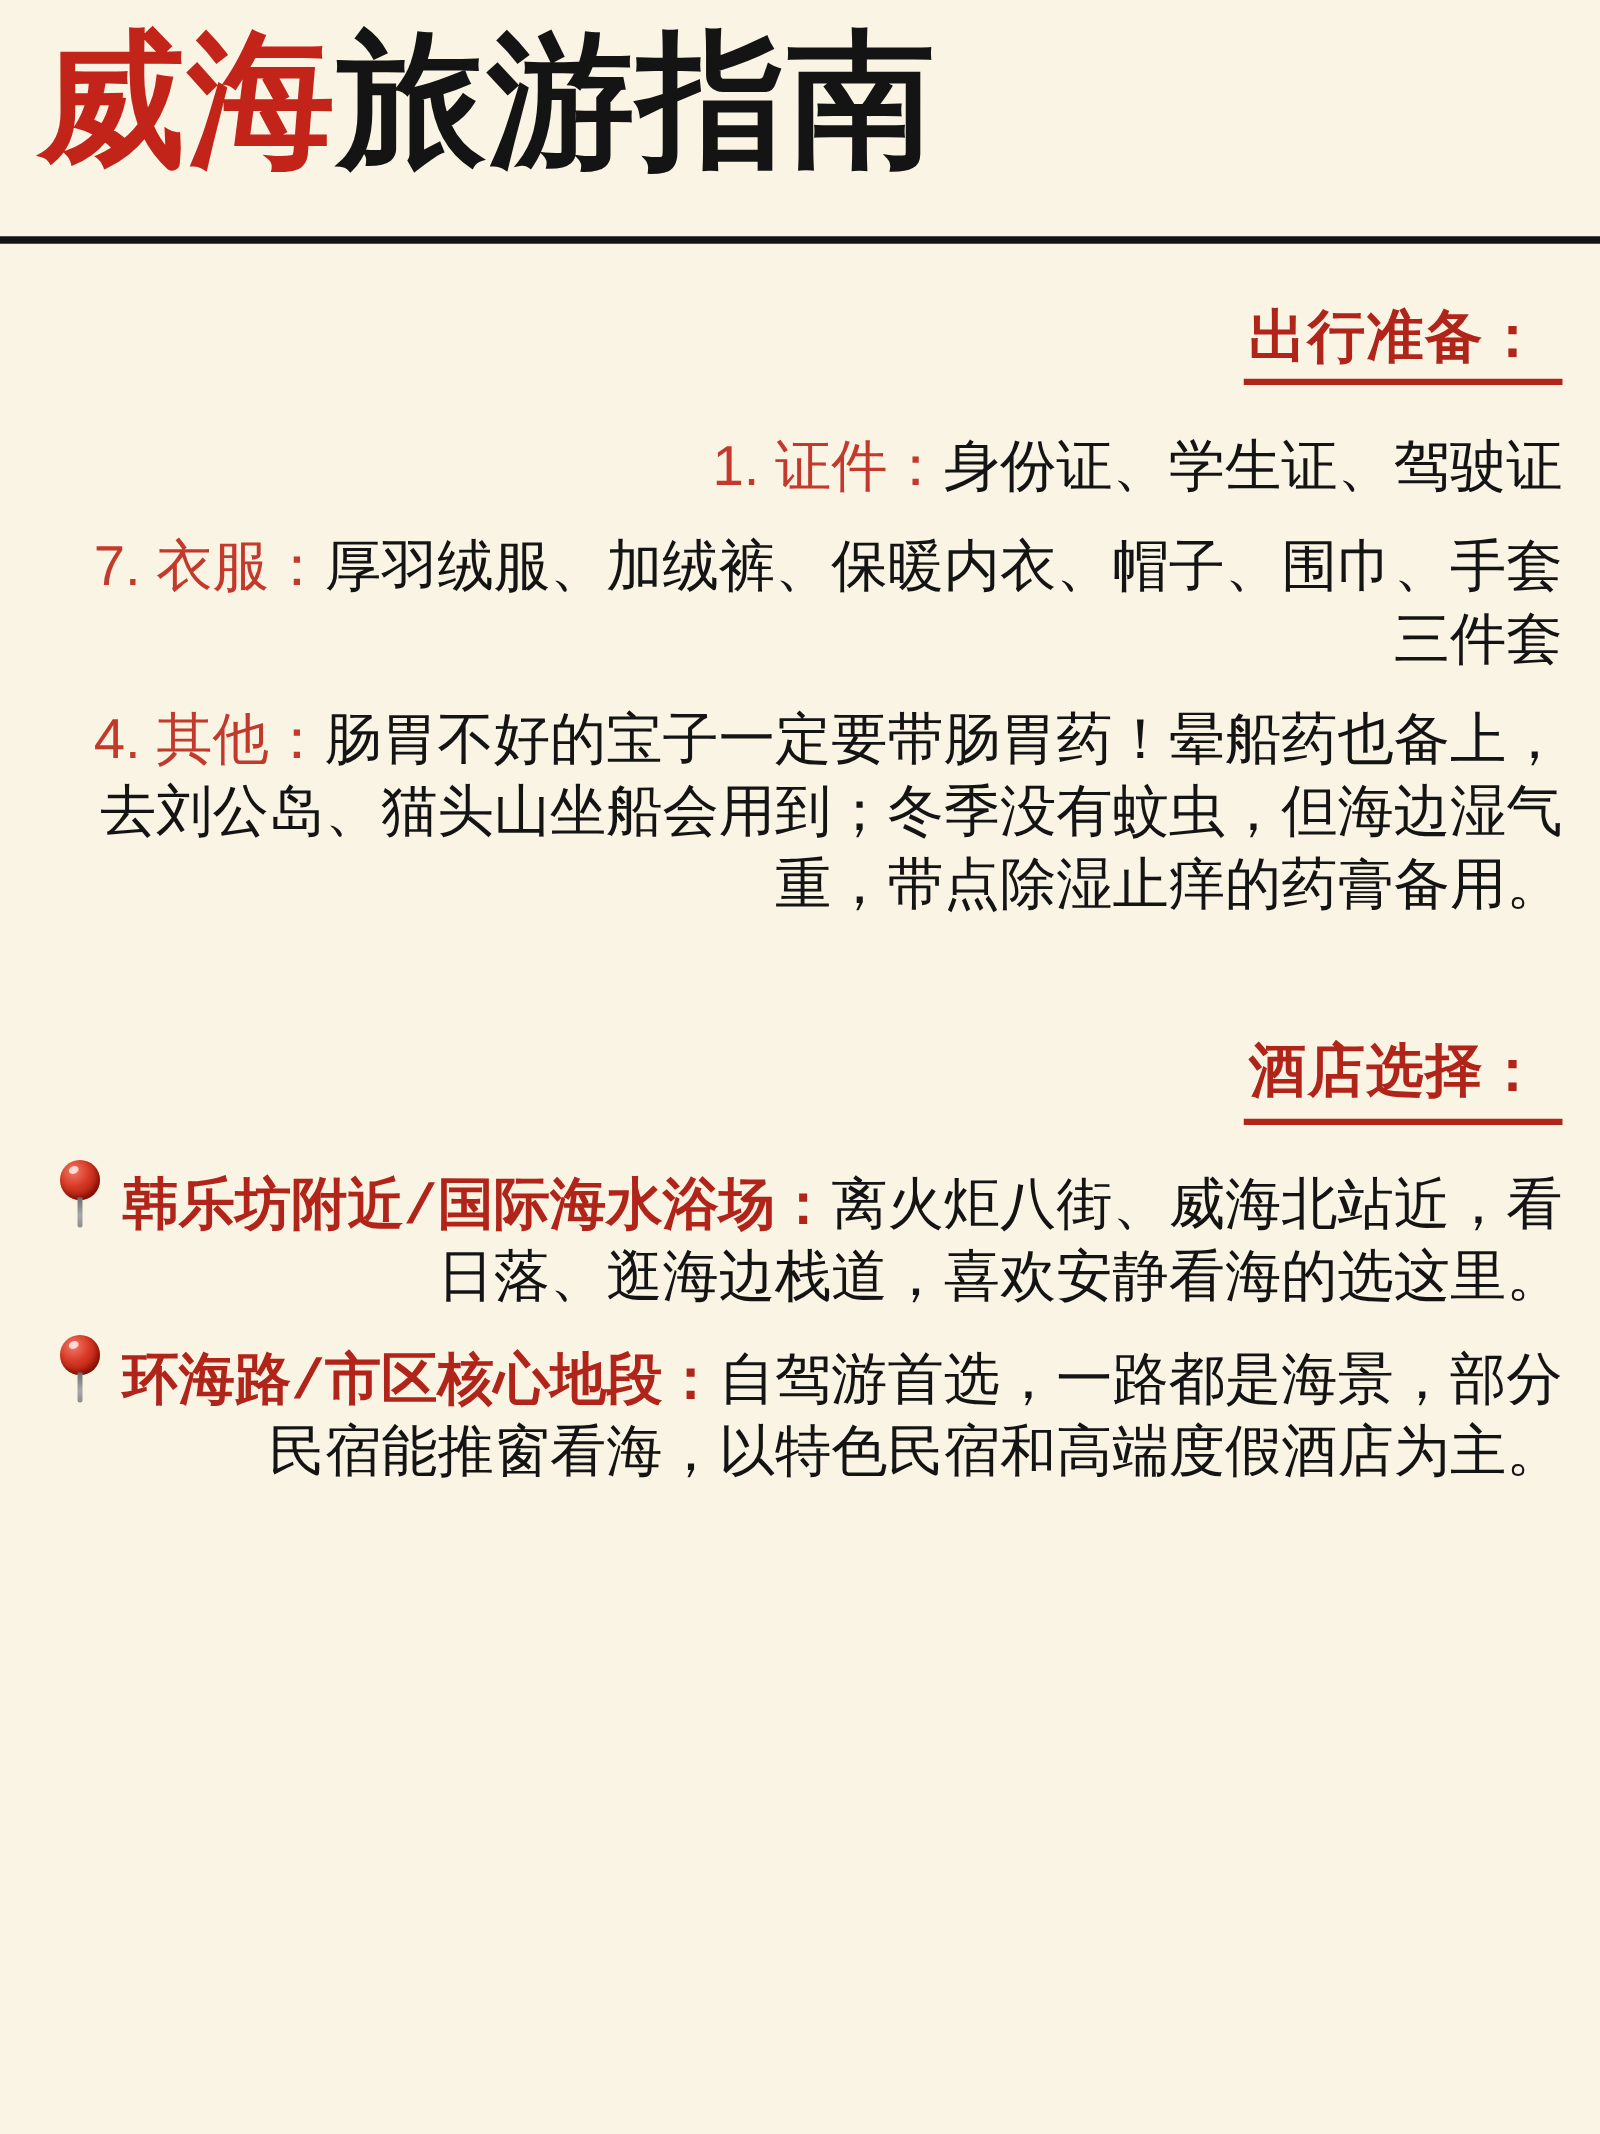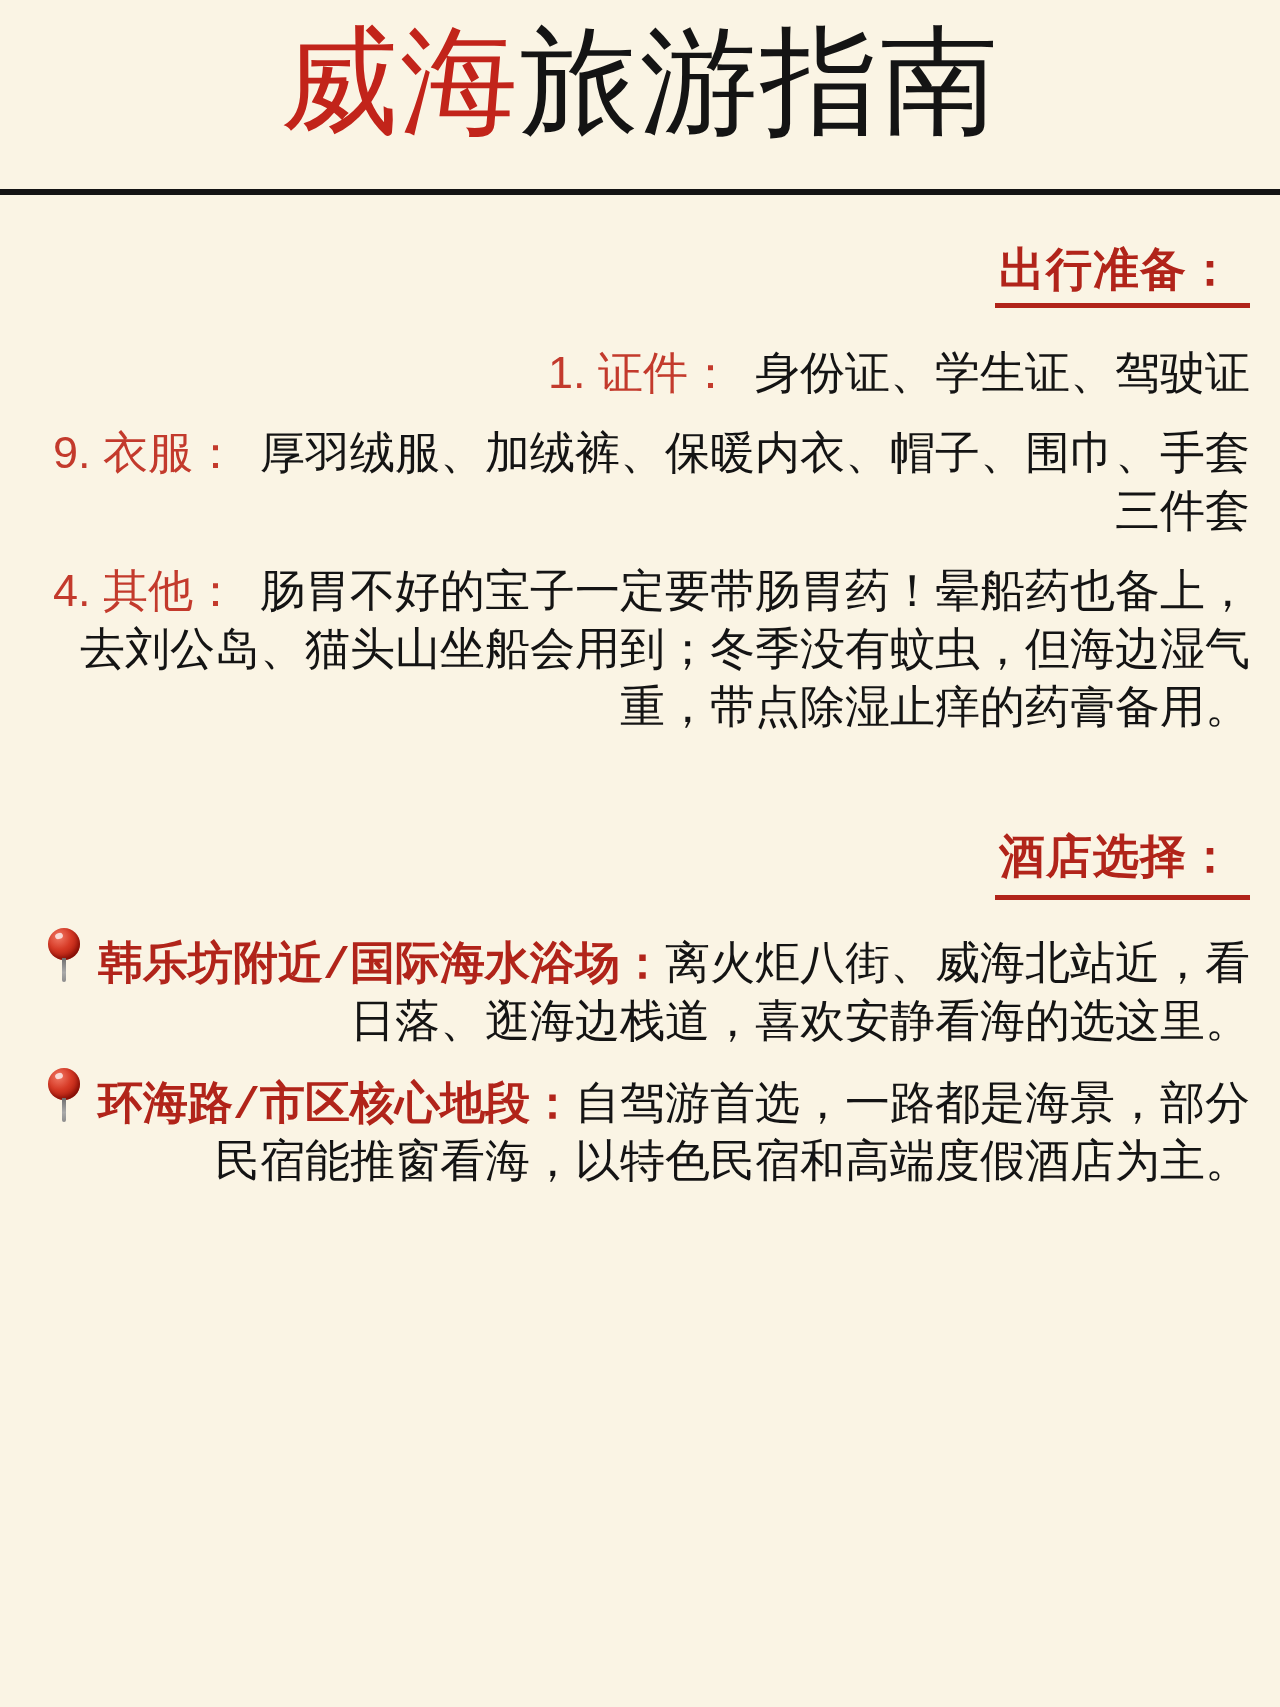--- a/index.html
+++ b/index.html
@@ -9,24 +9,23 @@
     background: var(--bg, #FAF4E4);
     overflow: hidden;
     font-family: "Liberation Sans", "DejaVu Sans", sans-serif;
     color: var(--text, #141414);
   }
   .page { width: 100%; height: 100%; }
 
   
   .title {
     margin: 14px 30px 0 30px;
-    text-align: center;
     font-size: 118px;
     line-height: 1.14;
-    font-weight: 400;
+    font-weight: 700;
     letter-spacing: 2px;
     color: var(--text, #141414);
     white-space: nowrap;
   }
   .title .t-red { color: var(--title-red, #C2241A); }
 
   .divider {
     margin-top: 40px;
     height: 6px;
     width: 100%;
@@ -57,21 +56,21 @@
     padding-top: 22px;
     font-size: 45px;
     line-height: 58px;
     color: var(--text, #141414);
     word-break: break-all;
     overflow-wrap: anywhere;
   }
   .sec-items .item:first-child { padding-top: 30px; }
 
   .item .label { color: var(--label-red, #C33A2C); }
-  .sec-numbered .item .label { margin-right: 22px; }
+  .sec-numbered .item .label { margin-right: 0; }
   .sec-pin .item .label { font-weight: bold; color: var(--heading-red, #B1241A); }
 
   
   .pin-wrap {
     position: relative;
     display: inline-block;
     width: 36px;
     height: 44px;
     margin-right: 16px;
     vertical-align: -2px;
@@ -109,21 +108,21 @@
   <h1 class="title"><span class="t-red">威海</span><span>旅游指南</span></h1>
 
   <div class="divider"></div>
 
   <main>
   <section class="sec sec-numbered">
     <h2 class="sec-heading">出行准备：</h2>
     <div class="sec-items">
   <p class="item"><span class="label">1. 证件：</span><span class="text">身份证、学生证、驾驶证</span></p>
 
-  <p class="item"><span class="label">9. 衣服：</span><span class="text">厚羽绒服、加绒裤、保暖内衣、帽子、围巾、手套三件套</span></p>
+  <p class="item"><span class="label">7. 衣服：</span><span class="text">厚羽绒服、加绒裤、保暖内衣、帽子、围巾、手套三件套</span></p>
 
 
   <p class="item"><span class="label">4. 其他：</span><span class="text">肠胃不好的宝子一定要带肠胃药！晕船药也备上，去刘公岛、猫头山坐船会用到；冬季没有蚊虫，但海边湿气重，带点除湿止痒的药膏备用。</span></p>
 </div>
   </section>
 
   <section class="sec sec-pin">
     <h2 class="sec-heading">酒店选择：</h2>
     <div class="sec-items">
 

